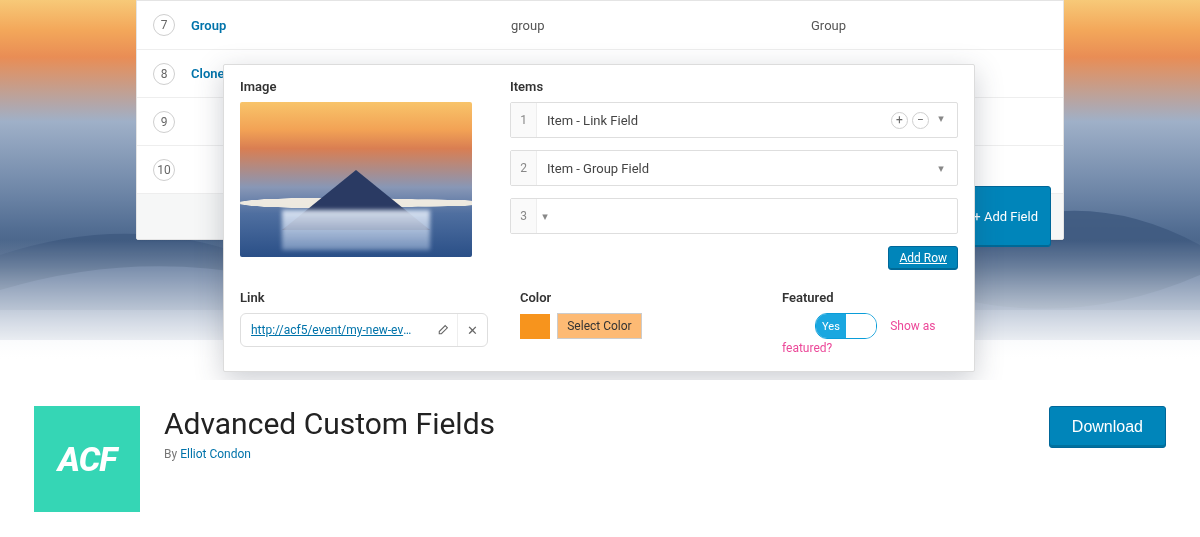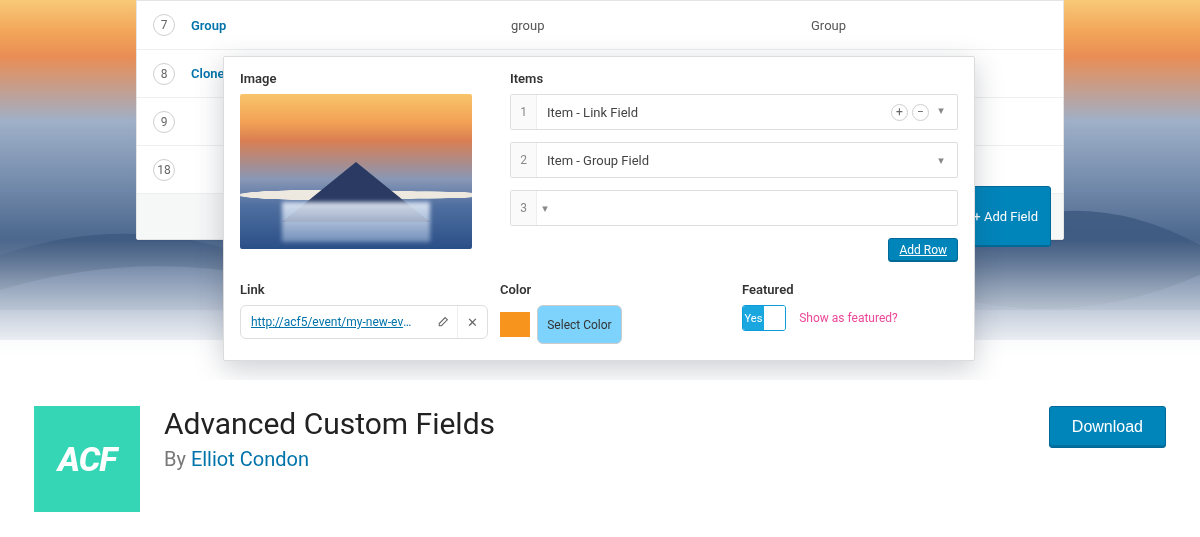--- a/index.html
+++ b/index.html
@@ -27,21 +27,21 @@
   .ft-label{width:320px;color:#0073aa;font-weight:600;}
   .ft-name{width:300px;color:#555;}
   .ft-type{flex:1;color:#555;}
   .ft-footer{display:flex;justify-content:flex-end;align-items:center;height:46px;padding:0 12px;background:#f6f7f7;border-top:1px solid #eee;}
   .btn{display:inline-flex;align-items:center;justify-content:center;border-radius:3px;cursor:pointer;
        font-size:13px;line-height:1;padding:23px 12px;border:1px solid transparent;}
   .btn-primary{background:#0085ba;color:#fff;border-color:#006799;box-shadow:inset 0 -1px 0 rgba(0,0,0,.2);}
   .btn-small{padding:5px 10px;font-size:12px;text-decoration:underline;}
 
   
-  .panel{position:absolute;left:223px;top:56px;width:752px;background:#fff;
+  .panel{position:absolute;left:223px;top:64px;width:752px;background:#fff;
       border:1px solid #dcdcdc;border-radius:2px;padding:14px 16px 16px;
       box-shadow:0 8px 28px rgba(50,60,80,.25);}
   .panel-grid{display:grid;grid-template-columns:248px 1fr;gap:0 22px;}
   .sec-label{font-weight:600;color:#333;margin-bottom:8px;display:block;font-size:13px;}
   .thumb{width:232px;height:155px;border-radius:2px;overflow:hidden;}
   
   .thumb-inner{position:relative;width:100%;height:100%;
       background:linear-gradient(to bottom,#f8c46a 0%,#f2a255 18%,#d97e52 30%,#8897b6 55%,#4f6fa0 72%,#2a4f87 100%);}
   .peak{position:absolute;left:50%;top:44%;transform:translateX(-50%);
       width:0;height:0;border-left:74px solid transparent;border-right:74px solid transparent;
@@ -59,40 +59,40 @@
       padding:0;margin-bottom:12px;background:#fff;}
   .item-num{width:26px;height:34px;display:flex;align-items:center;justify-content:center;
       color:#888;border-right:1px solid #eee;background:#fafafa;font-size:12px;}
   .item-label{flex:1;padding:0 10px;font-size:13px;color:#444;}
   .item-ctrls{display:flex;gap:4px;padding-right:8px;}
   .circ{width:17px;height:17px;border:1px solid #cfcfcf;border-radius:50%;display:inline-flex;
       align-items:center;justify-content:center;font-size:12px;color:#666;cursor:pointer;background:#fff;}
   .caret{width:16px;color:#888;font-size:11px;cursor:pointer;text-align:center;}
   .add-row-wrap{display:flex;justify-content:flex-end;margin-top:2px;}
 
-  .panel-lower{display:grid;grid-template-columns:248px 230px 1fr;gap:0 12px;margin-top:20px;}
+  .panel-lower{display:grid;grid-template-columns:248px 230px 1fr;gap:0 32px;margin-top:20px;}
   .link-box{display:flex;align-items:center;border:1px solid #dedede;border-radius:6px;height:34px;overflow:hidden;}
   .link-text{flex:1;padding:0 10px;color:#0073aa;text-decoration:underline;font-size:12px;white-space:nowrap;overflow:hidden;text-overflow:ellipsis;}
   .icon-btn{width:30px;height:100%;display:flex;align-items:center;justify-content:center;color:#666;cursor:pointer;}
   .icon-btn + .icon-btn{border-left:1px solid #eee;}
   .swatch{display:inline-block;width:30px;height:25px;background:#f7941d;vertical-align:middle;margin-right:4px;}
-  .select-color{display:inline-flex;align-items:center;height:39px;border:1px solid #ccc;border-radius:6px;
-      padding:0 9px;font-size:12px;background:#7dd3fc;cursor:pointer;vertical-align:middle;}
-  .toggle{display:inline-flex;align-items:center;width:44px;height:26px;border:1px solid #0a9dd9;
-      border-radius:3px;overflow:hidden;margin-right:10px;cursor:pointer;vertical-align:middle;}
+  .select-color{display:inline-flex;align-items:center;height:26px;border:1px solid #ccc;border-radius:0;
+      padding:0 9px;font-size:12px;background:#fdba74;cursor:pointer;vertical-align:middle;}
+  .toggle{display:inline-flex;align-items:center;width:62px;height:26px;border:1px solid #0a9dd9;
+      border-radius:12px;overflow:hidden;margin-right:10px;cursor:pointer;vertical-align:middle;margin-left:33px;}
   .toggle .on{width:50%;height:100%;background:#1aa7e0;color:#fff;display:flex;align-items:center;justify-content:center;font-size:11px;}
   .toggle .knob{width:50%;height:100%;background:#fff;}
   .feat-label{font-size:12px;color:#ec4899;vertical-align:middle;}
 
   
   .plugin-bar{position:absolute;left:0;right:0;bottom:0;height:157px;background:#fff;padding:26px 34px 0;display:flex;align-items:flex-start;}
   .acf-logo{width:106px;height:106px;background:#35d6b5;display:flex;align-items:center;justify-content:center;margin-right:24px;flex-shrink:0;}
   .acf-logo span{color:#fff;font-weight:800;font-size:34px;font-style:italic;letter-spacing:-1px;}
   .plugin-meta h1{margin:0 0 6px;font-weight:400;font-size:30px;color:#222;}
-  .plugin-meta .by{color:#777;font-size:20px;}
+  .plugin-meta .by{color:#777;font-size:12px;}
   .plugin-meta .by a{color:#0073aa;text-decoration:none;}
   .dl-btn{margin-left:auto;background:#0085ba;color:#fff;border:1px solid #006799;
       border-radius:3px;padding:11px 22px;font-size:16px;cursor:pointer;box-shadow:inset 0 -2px 0 rgba(0,0,0,.15);}
 </style>
 </head>
 <body>
 
 <div class="stage">
 
   <div class="bg">
@@ -128,21 +128,21 @@
     <div class="ft-row">
       <div class="ft-num">
           <span>9</span>
         </div>
       <div class="ft-label"></div>
         <div class="ft-name"></div>
         <div class="ft-type"></div>
     </div>
     <div class="ft-row">
       <div class="ft-num">
-          <span>18</span>
+          <span>10</span>
         </div>
       <div class="ft-label"></div>
         <div class="ft-name"></div>
         <div class="ft-type"></div>
     </div>
     <div class="ft-footer">
       <span class="btn btn-primary">+ Add Field</span>
     </div>
   </div>
 

